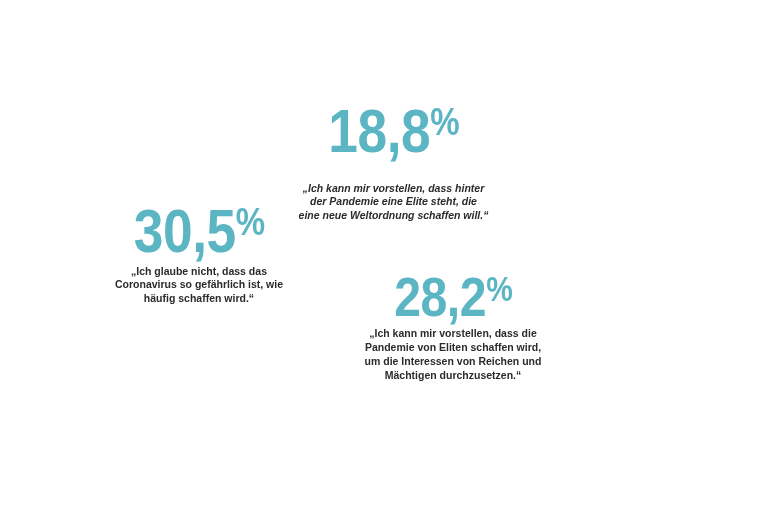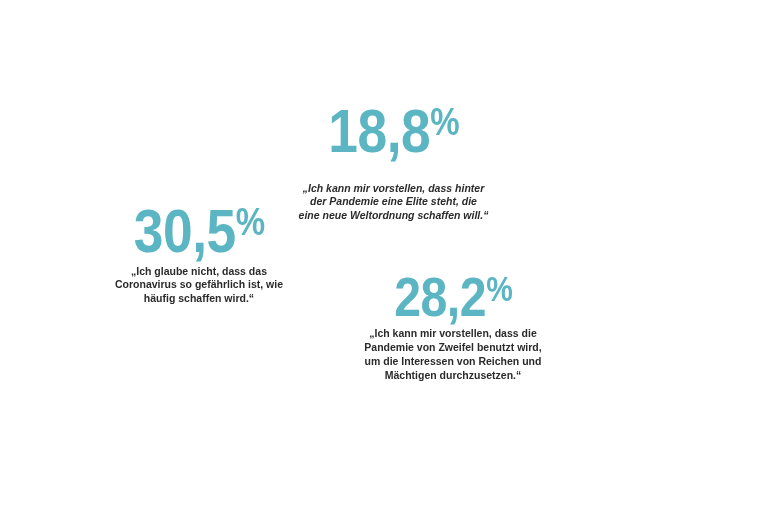--- a/index.html
+++ b/index.html
@@ -105,18 +105,18 @@
     <div class="stat-value"><span>18,8</span><span class="pct">%</span></div>
     <div class="stat-caption">„Ich kann mir vorstellen, dass hinter
 der Pandemie eine Elite steht, die
 eine neue Weltordnung schaffen will.“</div>
   </div>
 
 
   <div class="stat-block" id="block-4">
     <div class="stat-value"><span>28,2</span><span class="pct">%</span></div>
     <div class="stat-caption">„Ich kann mir vorstellen, dass die
-Pandemie von Zweifel benutzt wird,
+Pandemie von Eliten schaffen wird,
 um die Interessen von Reichen und
 Mächtigen durchzusetzen.“</div>
   </div>
 
 </div>
 
 </body></html>

